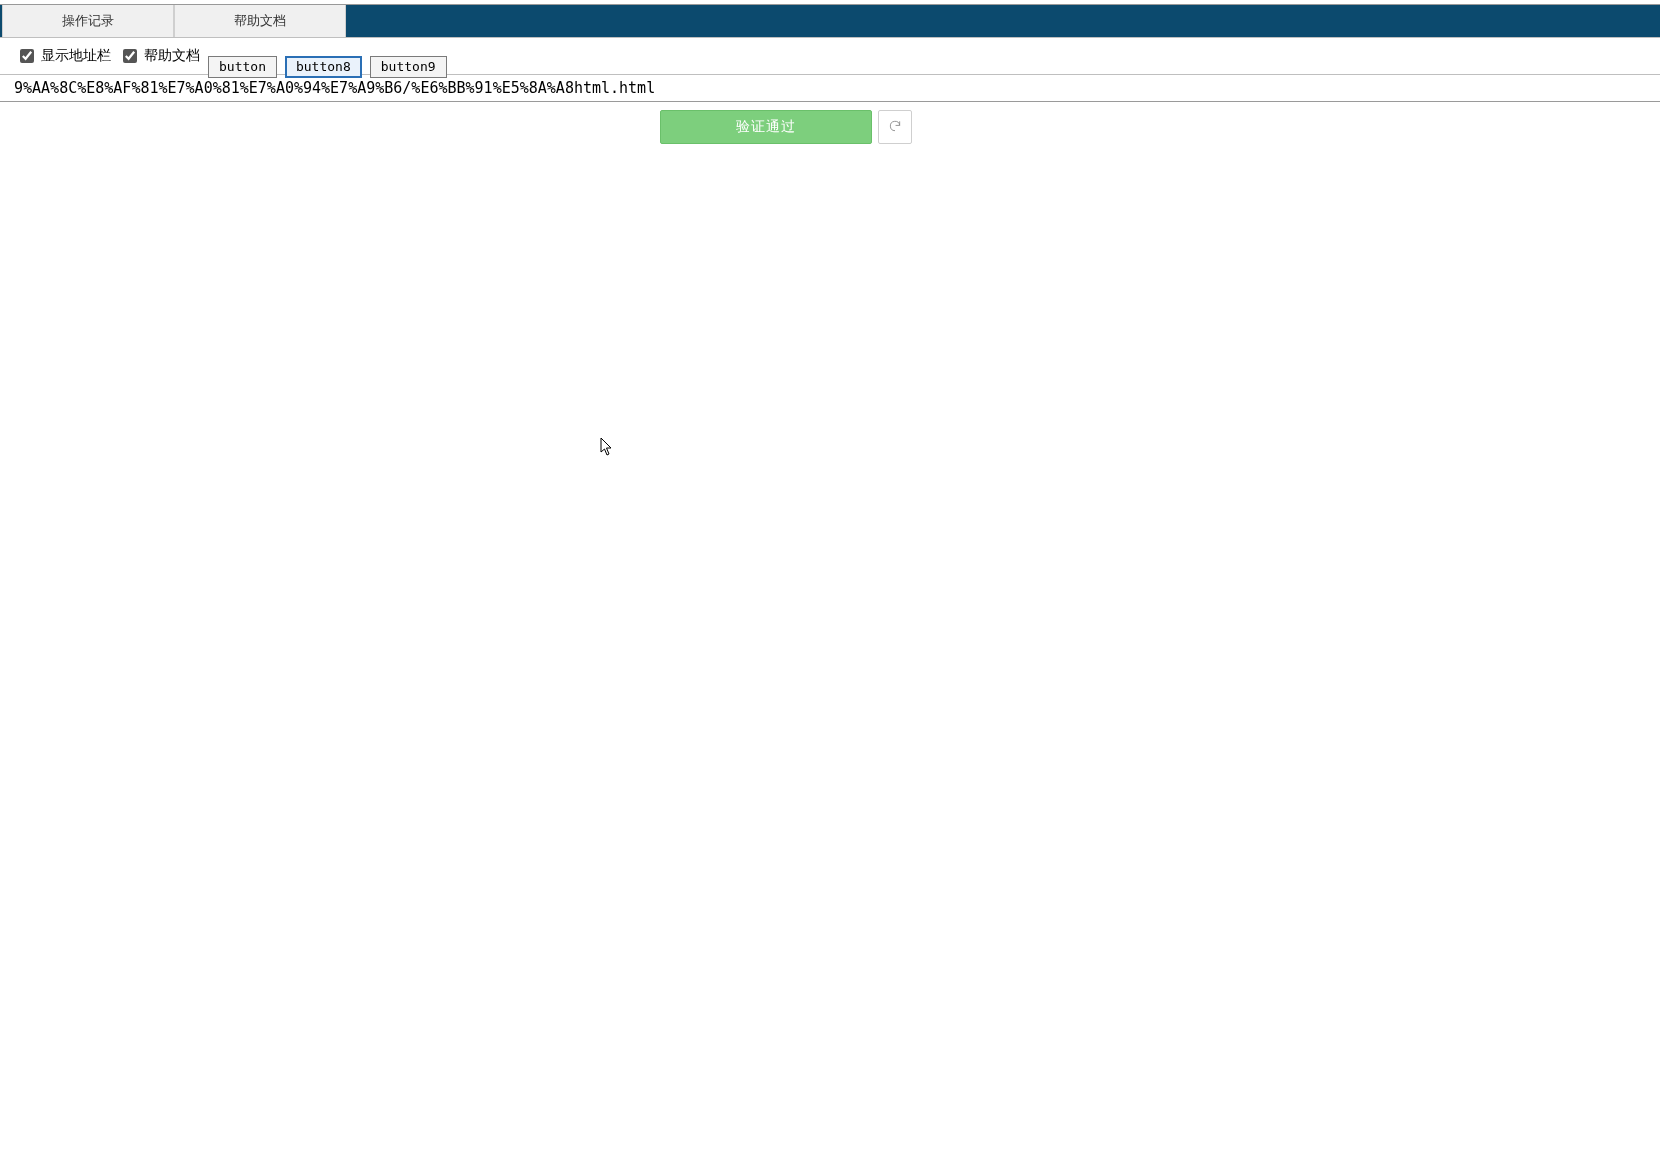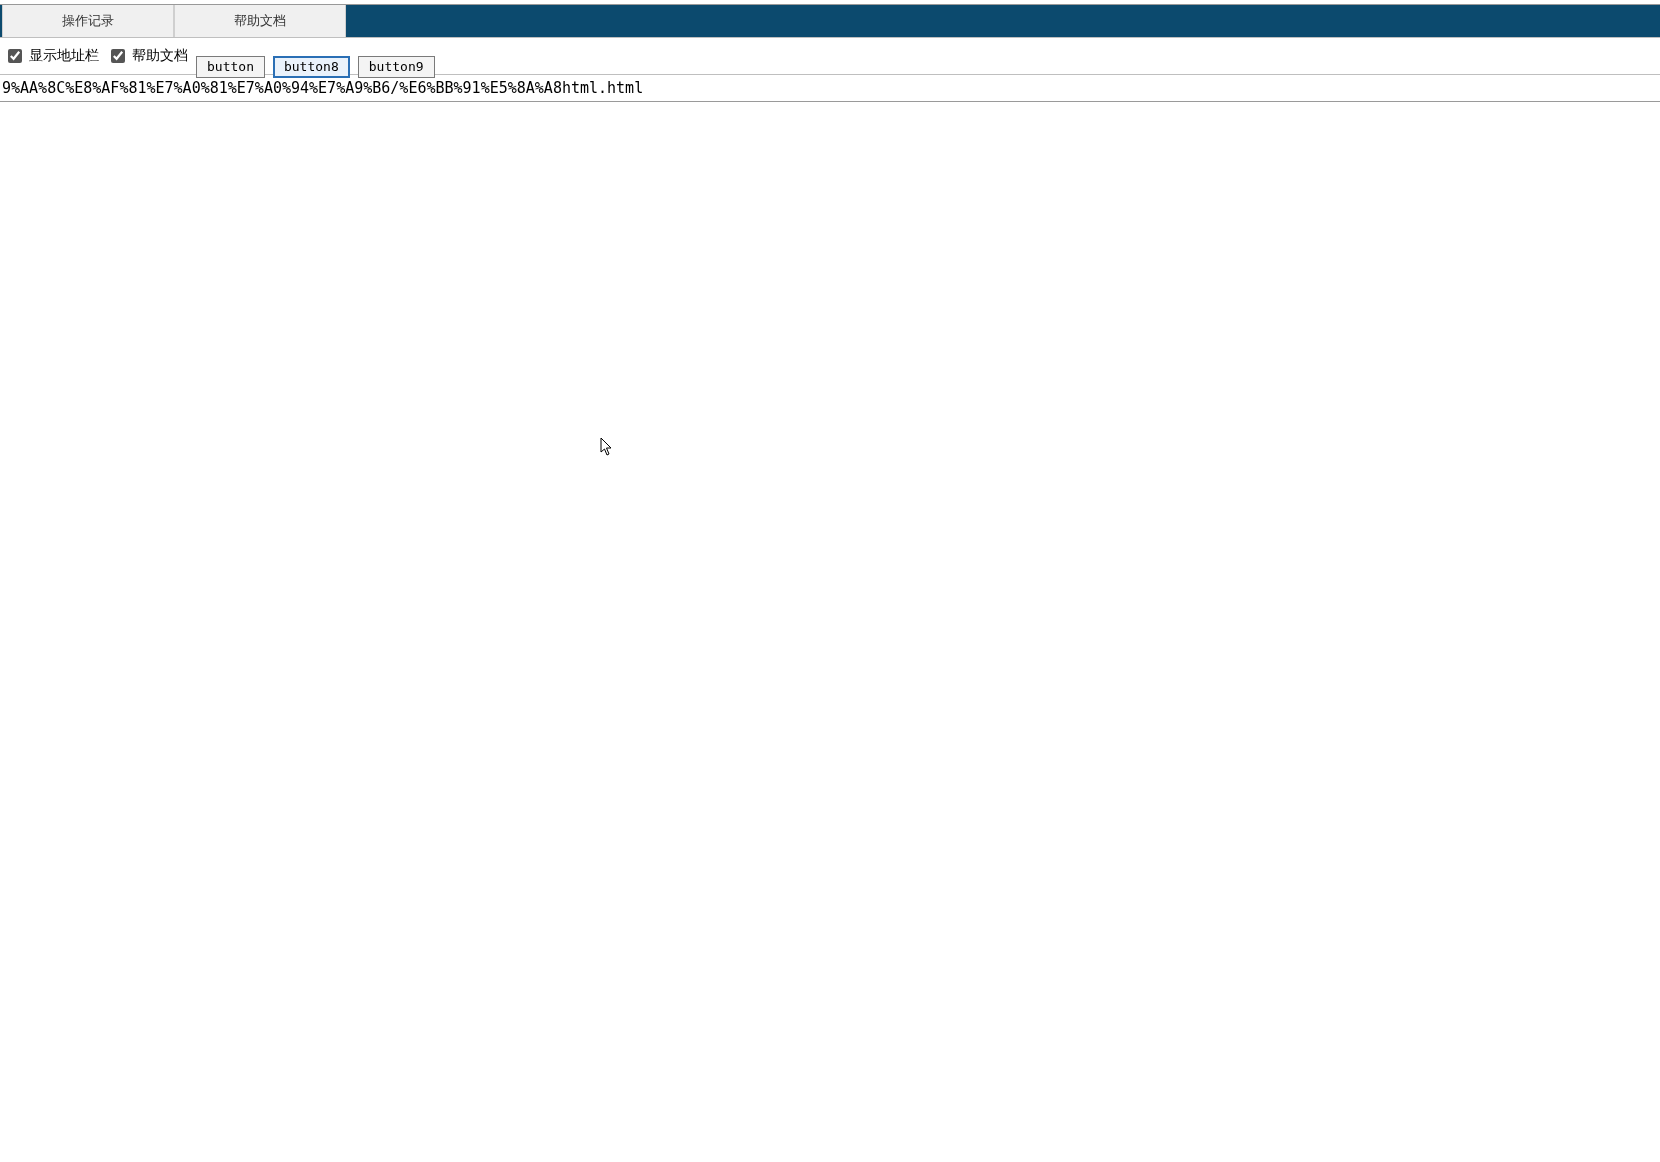--- a/index.html
+++ b/index.html
@@ -41,21 +41,21 @@
     cursor: default;
     user-select: none;
   }
   .tab:first-child { border-left: 1px solid #cfcfcf; margin-left: 2px; }
 
   
   .toolbar {
     display: flex;
     align-items: center;
     height: 36px;
-    padding: 0 4px;
+    padding: 0 16px;
     gap: 8px;
     background: #ffffff;
     border-bottom: 1px solid #bfbfbf;
   }
   .chk-wrap {
     display: inline-flex;
     align-items: center;
     gap: 4px;
     font-size: 14px;
     color: #000;
@@ -90,21 +90,21 @@
     display: flex;
     align-items: center;
     background: #ffffff;
   }
   .address-input {
     flex: 1;
     border: none;
     outline: none;
     font-family: "SimSun", monospace;
     font-size: 15px;
-    padding: 2px 2px;
+    padding: 2px 14px;
     color: #000;
     background: transparent;
   }
 
   
   .content {
     position: relative;
     width: 100%;
     height: calc(1162px - 4px - 32px - 36px - 26px);
     background: #ffffff;
@@ -187,19 +187,32 @@
   <button class="btn">button</button>
   <button class="btn focused">button8</button>
   <button class="btn">button9</button>
 </div>
 
 <div class="address-row">
   <input class="address-input" value="9%AA%8C%E8%AF%81%E7%A0%81%E7%A0%94%E7%A9%B6/%E6%BB%91%E5%8A%A8html.html" style="">
 </div>
 
 <div class="content">
+  <div class="verify-wrap">
+    <div class="verify-pill">
+      <span>验证通过</span>
+    </div>
+    <div class="refresh-box">
+      <span>
+        <svg viewBox="0 0 24 24">
+          <path d="M20 11A8 8 0 1 0 12 20"></path>
+          <polyline points="20 4 20 11 13 11"></polyline>
+        </svg>
+      </span>
+    </div>
+  </div>
 
   <div class="cursor">
     <svg viewBox="0 0 14 20">
       <path d="M1 1 L1 15 L4.5 12 L7 18 L9 17 L6.5 11 L11 11 Z" fill="#ffffff" stroke="#000000" stroke-width="1"></path>
     </svg>
   </div>
 </div>
 
 </body></html>

